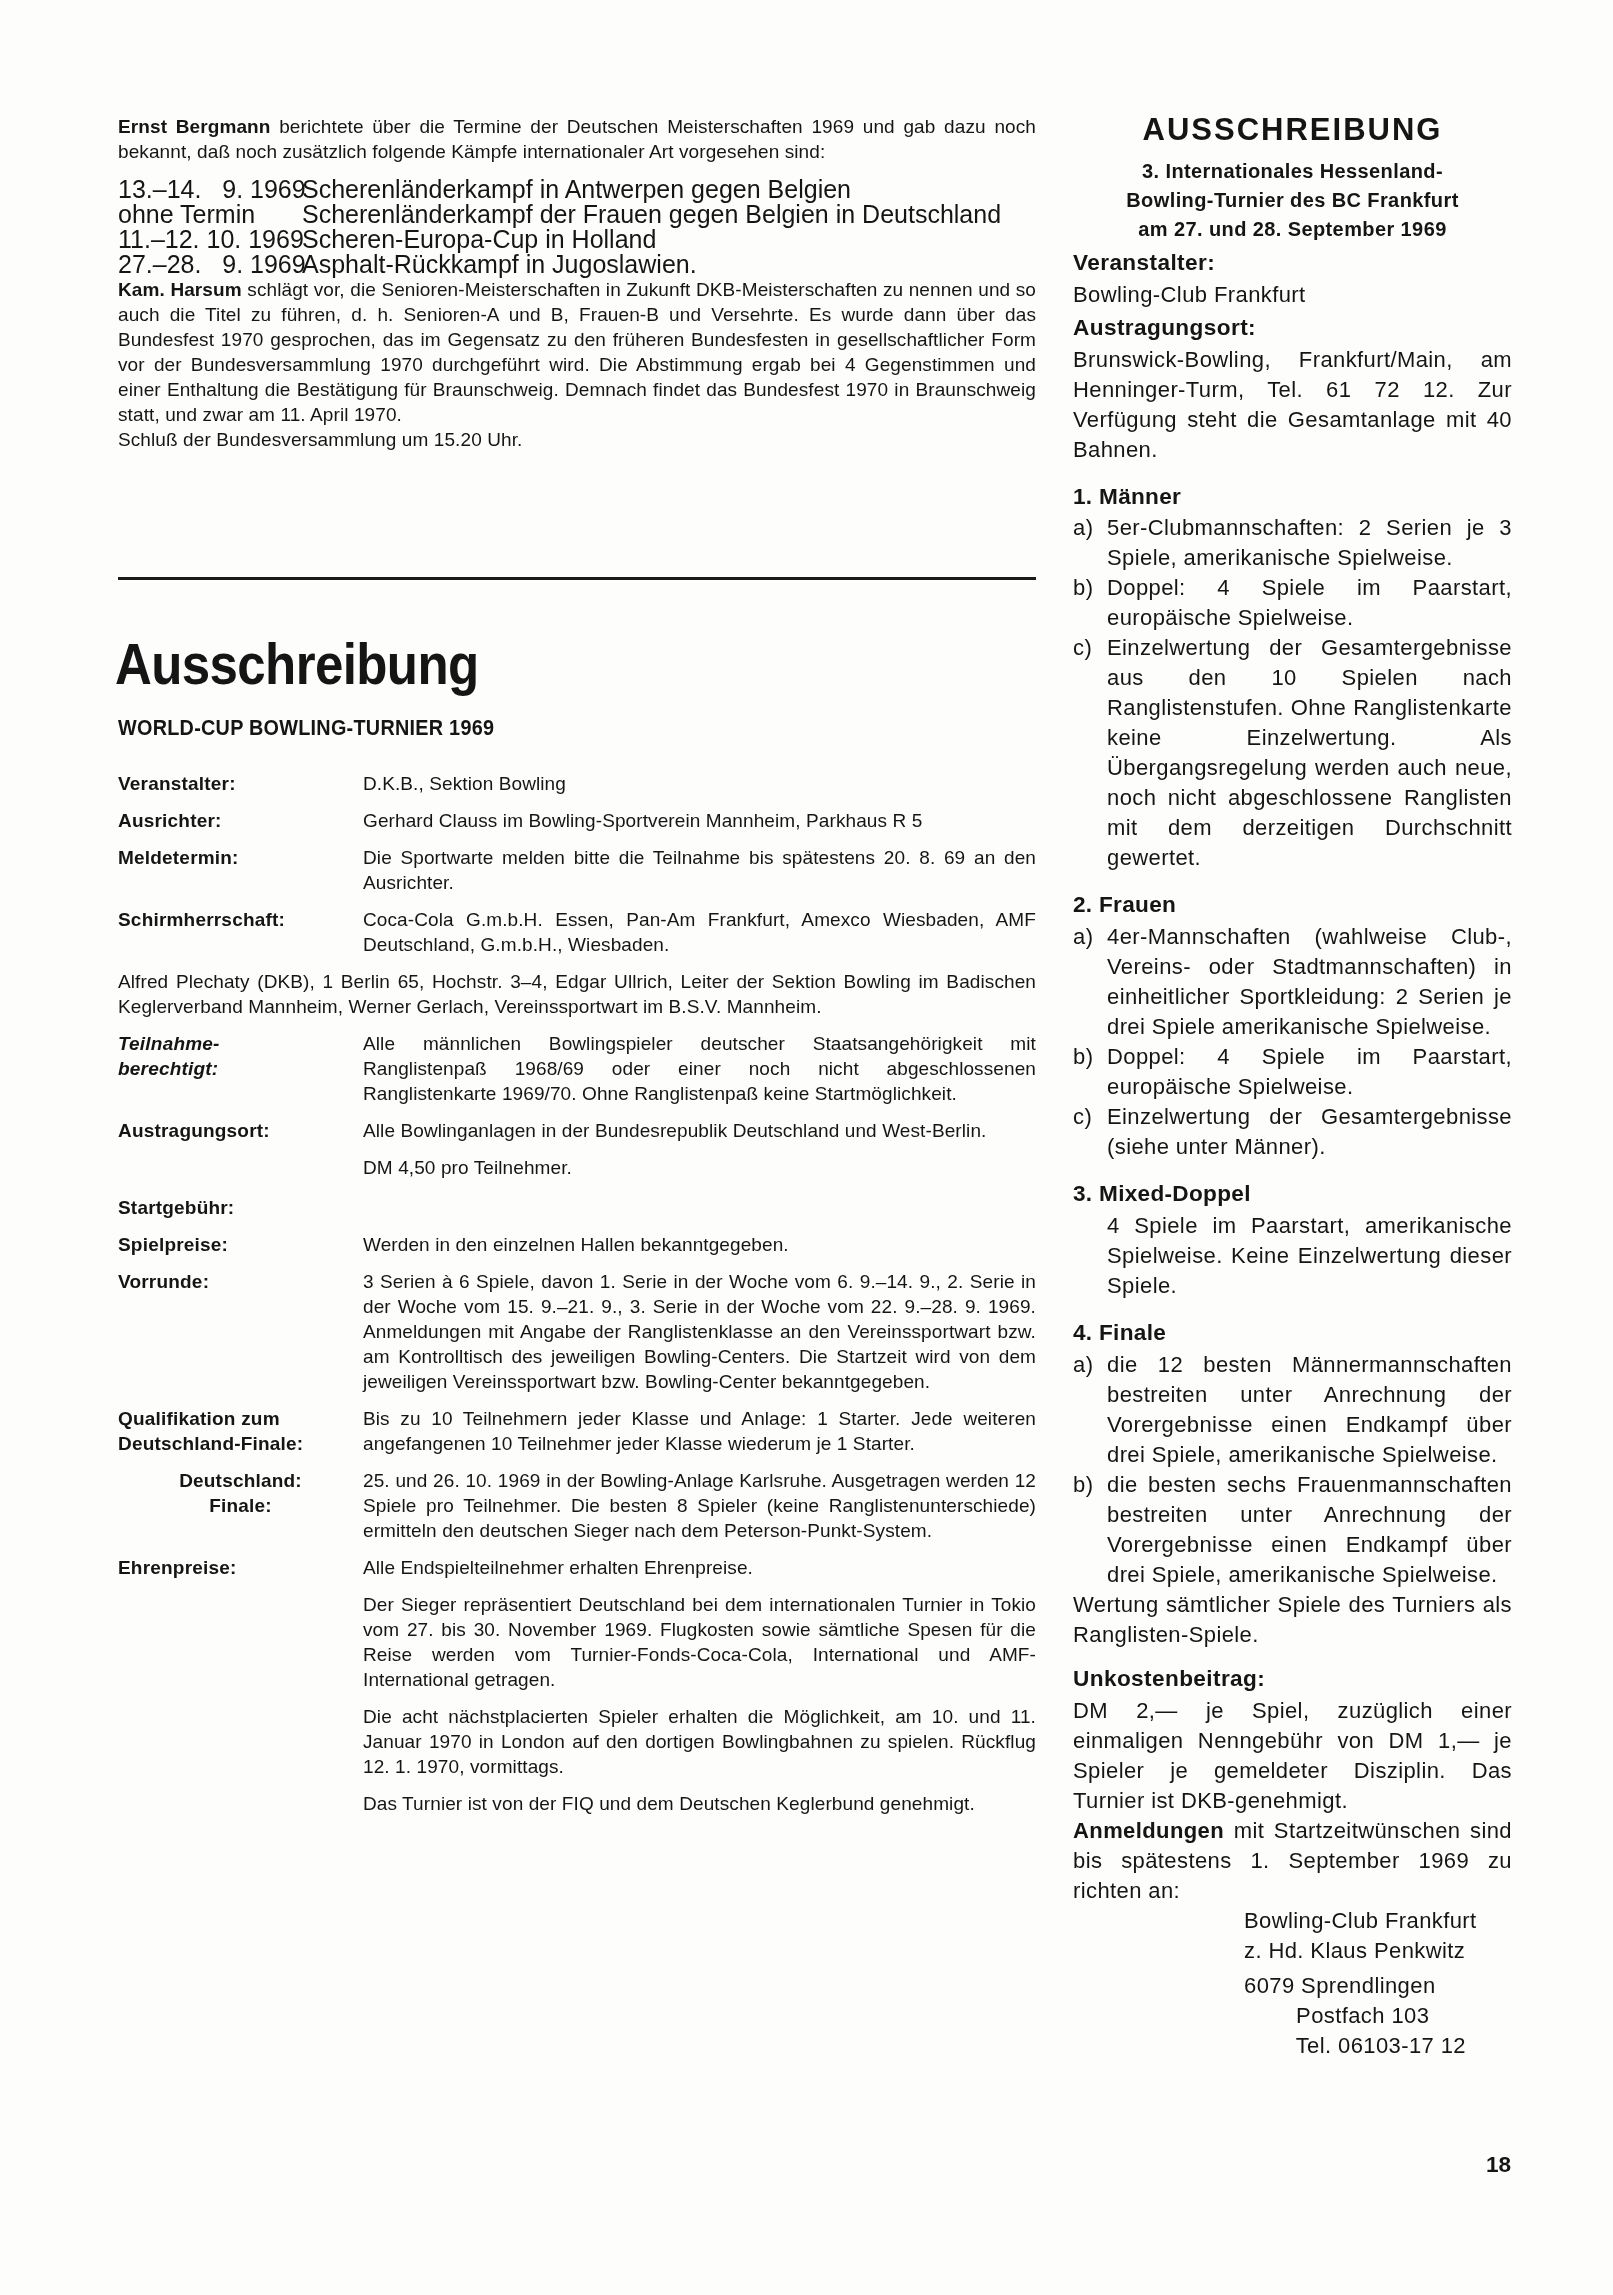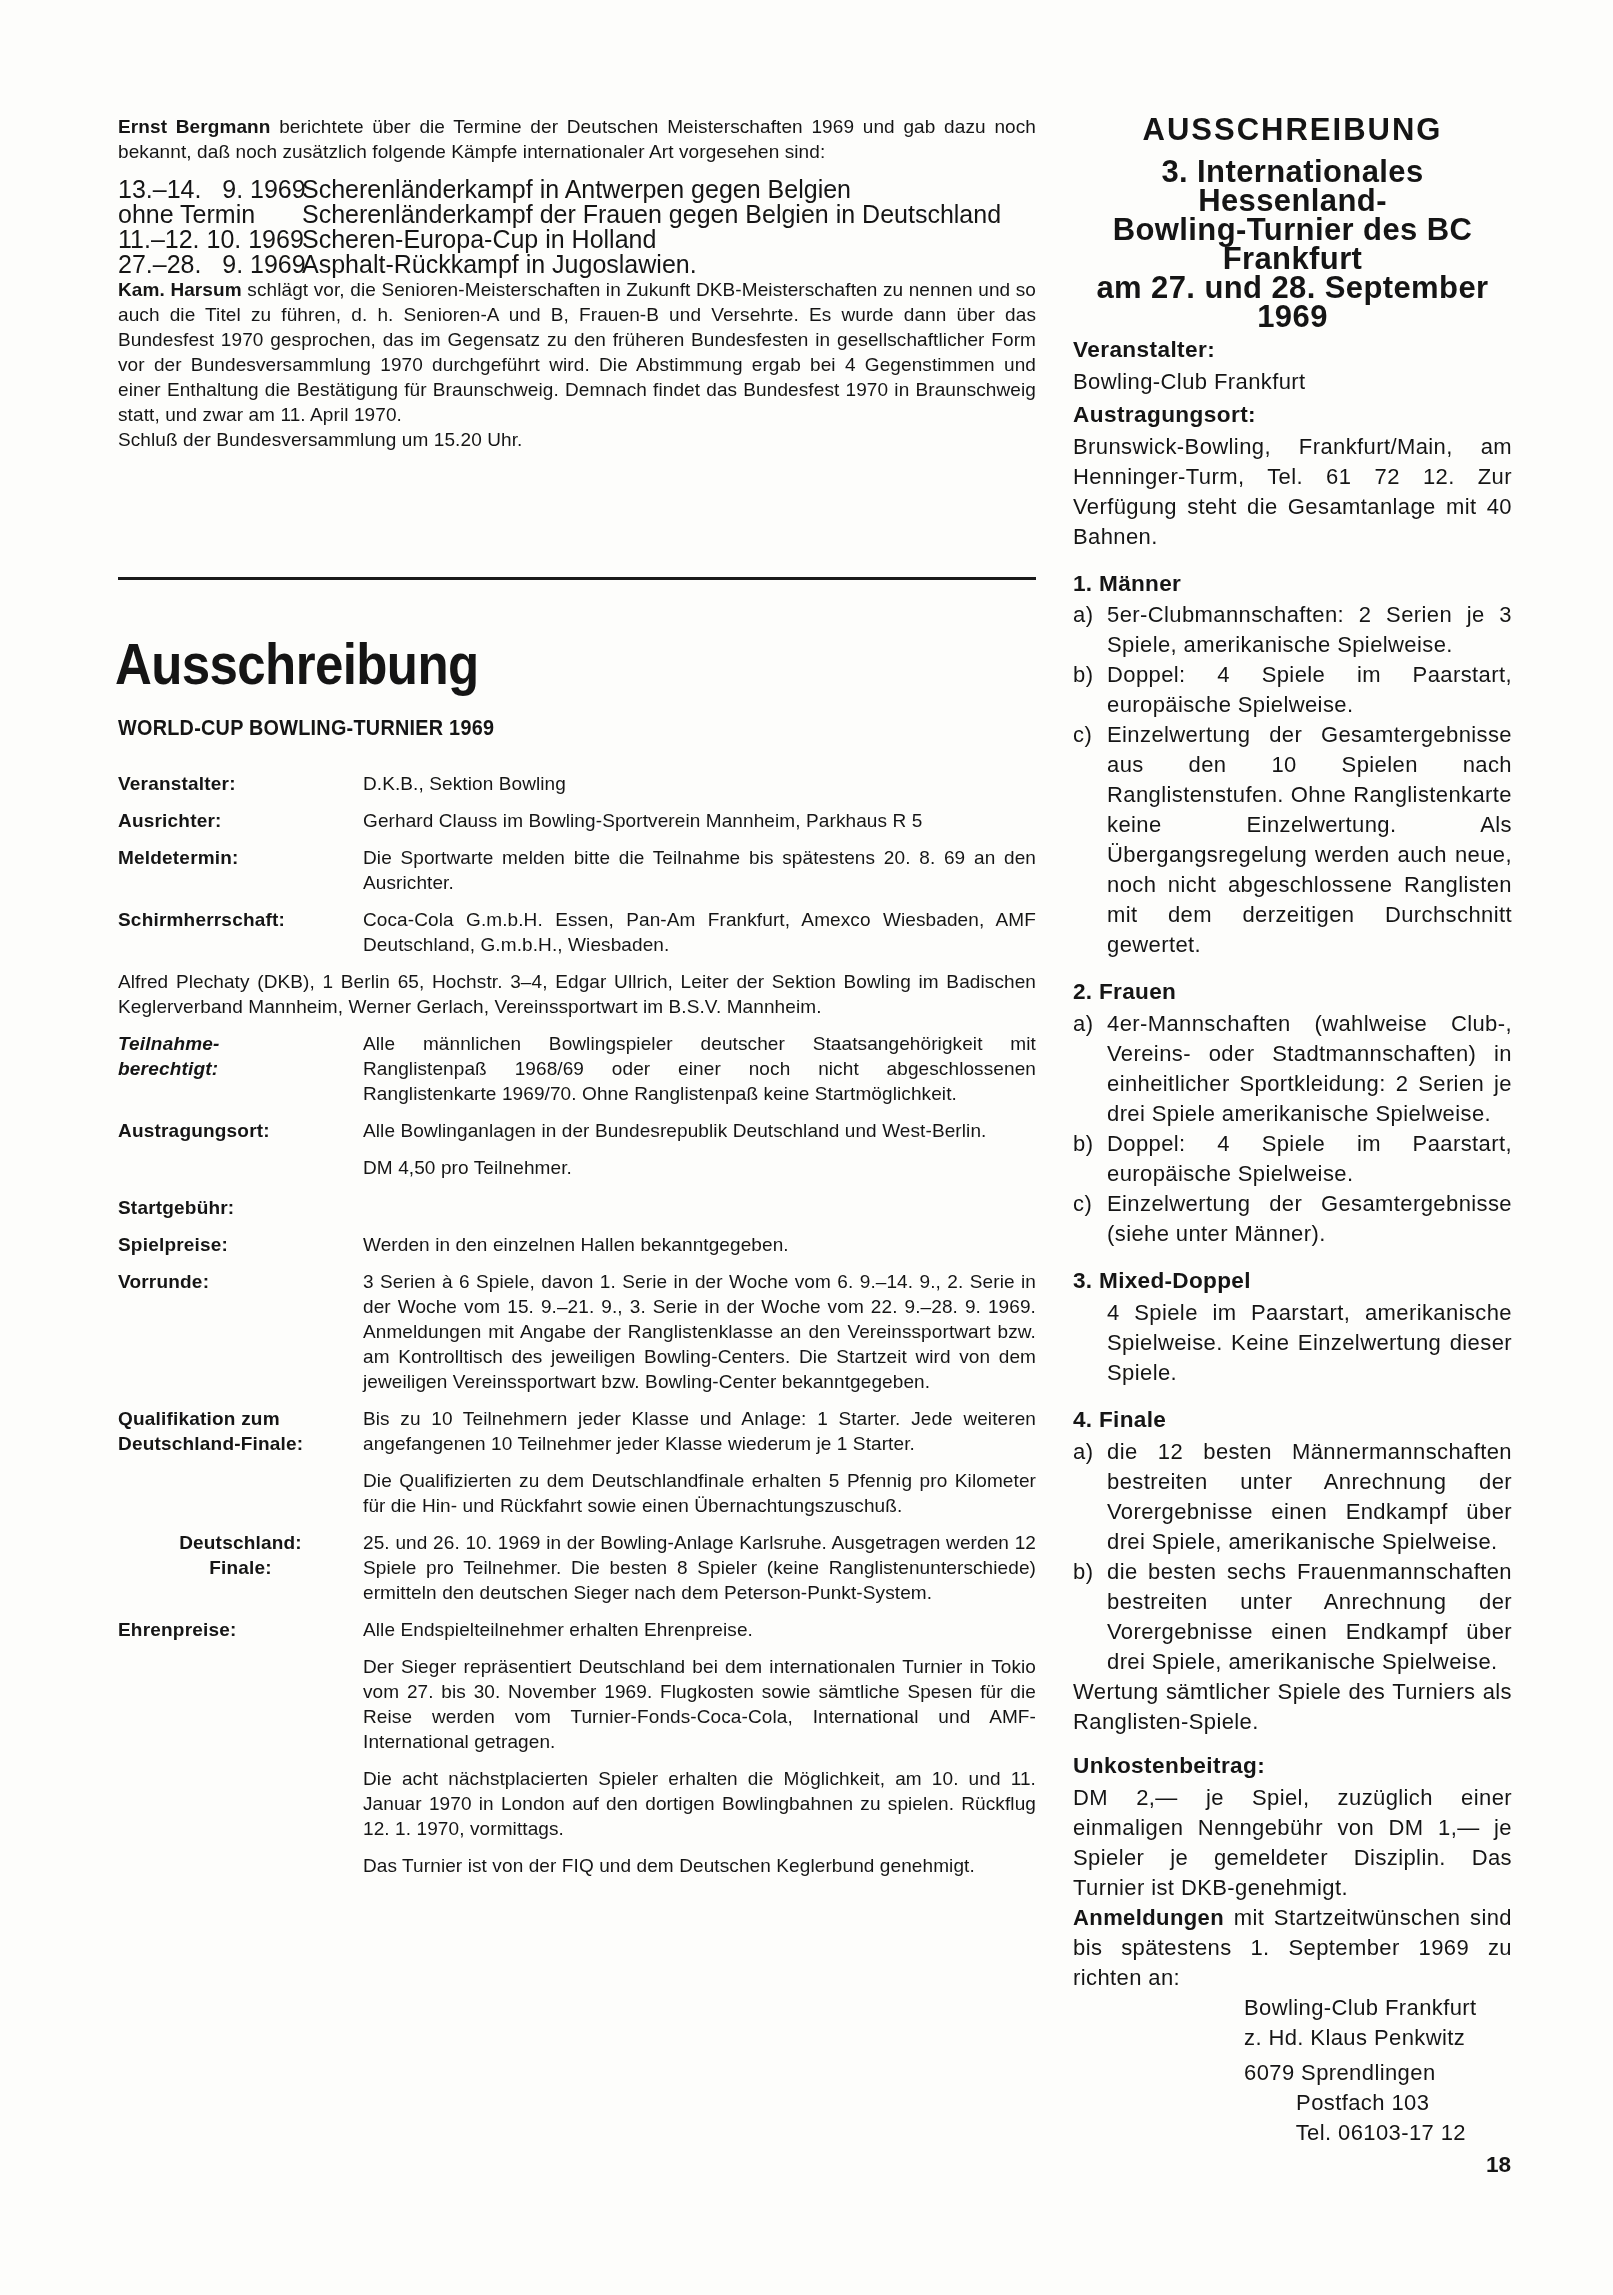--- a/index.html
+++ b/index.html
@@ -21,21 +21,21 @@
   .h1 { position: absolute; left: 115px; top: 630px; font-size: 58px; font-weight: bold; letter-spacing: -0.7px; margin: 0; transform: scaleX(0.88); transform-origin: left; }
   .subtitle { position: absolute; left: 118px; top: 715px; font-size: 22px; font-weight: bold; margin: 0; transform: scaleX(0.9); transform-origin: left; letter-spacing: 0.3px;}
 
   .deflist { position: absolute; left: 118px; top: 771px; width: 918px; }
   .defrow { display: flex; margin-bottom: 12px; }
   .defrow .lbl { width: 245px; flex: none; font-weight: bold; font-size: 19px; line-height: 25px; letter-spacing: 0.2px; }
   .defrow .val { flex: 1; }
   .defrow .val .p + .p { margin-top: 12px; }
 
   .r-title { text-align: center; font-weight: bold; font-size: 31px; letter-spacing: 2px; margin: 0 0 9.3px 0; line-height: 37px; }
-  .r-sub { text-align: center; font-weight: bold; font-size: 31px; line-height: 29px; margin: 0 0 4px 0; letter-spacing: 0.4px; }
+  .r-sub { text-align: center; font-weight: bold; font-size: 20px; line-height: 29px; margin: 0 0 4px 0; letter-spacing: 0.4px; }
   .r-h { font-weight: bold; font-size: 22.6px; line-height: 30.5px; margin: 2.7px 0 1.3px 0; letter-spacing: 0.4px; }
   .r-p { font-size: 22px; line-height: 30px; margin: 0; text-align: justify; letter-spacing: 0.4px; }
   .r-sec { font-weight: bold; font-size: 22.6px; line-height: 30.5px; margin: 17px 0 1.3px 0; letter-spacing: 0.3px; }
   .r-item { display: flex; font-size: 22px; line-height: 30px; letter-spacing: 0.4px; }
   .r-item .m { width: 34px; flex: none; }
   .r-item .t { flex: 1; text-align: justify; }
   .r-indent { padding-left: 34px; }
   .addr { margin-left: 171px; font-size: 22px; line-height: 30px; letter-spacing: 0.4px; margin-top: 0; }
   .addr div { white-space: pre; }
   .page-num { position: absolute; left: 1486px; top: 2152px; font-size: 22.6px; font-weight: bold; }
@@ -131,21 +131,20 @@
       <div class="lbl" style="white-space: pre-line;">Vorrunde:</div>
       <div class="val">
         <p class="p">3 Serien à 6 Spiele, davon 1. Serie in der Woche vom 6. 9.–14. 9., 2. Serie in der Woche vom 15. 9.–21. 9., 3. Serie in der Woche vom 22. 9.–28. 9. 1969. Anmeldungen mit Angabe der Ranglistenklasse an den Vereinssportwart bzw. am Kontrolltisch des jeweiligen Bowling-Centers. Die Startzeit wird von dem jeweiligen Vereinssportwart bzw. Bowling-Center bekanntgegeben.</p>
       </div>
     </div>
     <div class="defrow">
       <div class="lbl" style="white-space: pre-line;">Qualifikation zum
 Deutschland-Finale:</div>
       <div class="val">
         <p class="p">Bis zu 10 Teilnehmern jeder Klasse und Anlage: 1 Starter. Jede weiteren angefangenen 10 Teilnehmer jeder Klasse wiederum je 1 Starter.</p>
-        <p class="p">Die Qualifizierten zu dem Deutschlandfinale erhalten 5 Pfennig pro Kilometer für die Hin- und Rückfahrt sowie einen Übernachtungszuschuß.</p>
       </div>
     </div>
     <div class="defrow">
       <div class="lbl" style="white-space: pre-line; text-align: center;">Deutschland:
 Finale:</div>
       <div class="val">
         <p class="p">25. und 26. 10. 1969 in der Bowling-Anlage Karlsruhe. Ausgetragen werden 12 Spiele pro Teilnehmer. Die besten 8 Spieler (keine Ranglistenunterschiede) ermitteln den deutschen Sieger nach dem Peterson-Punkt-System.</p>
       </div>
     </div>
     <div class="defrow">

